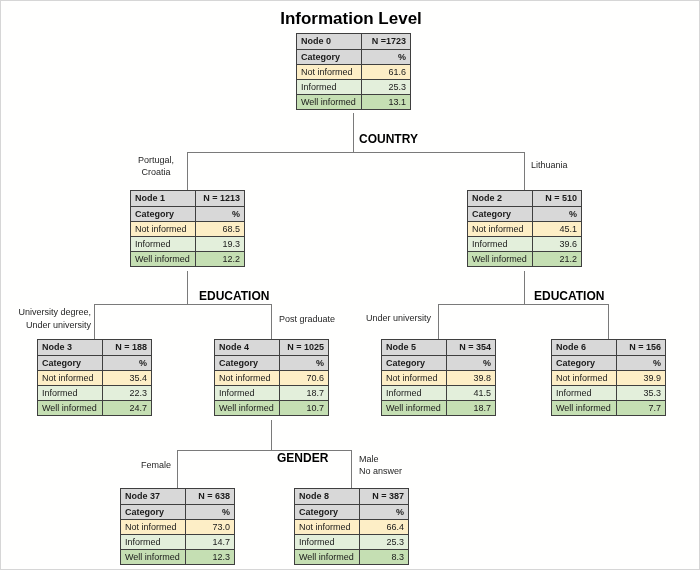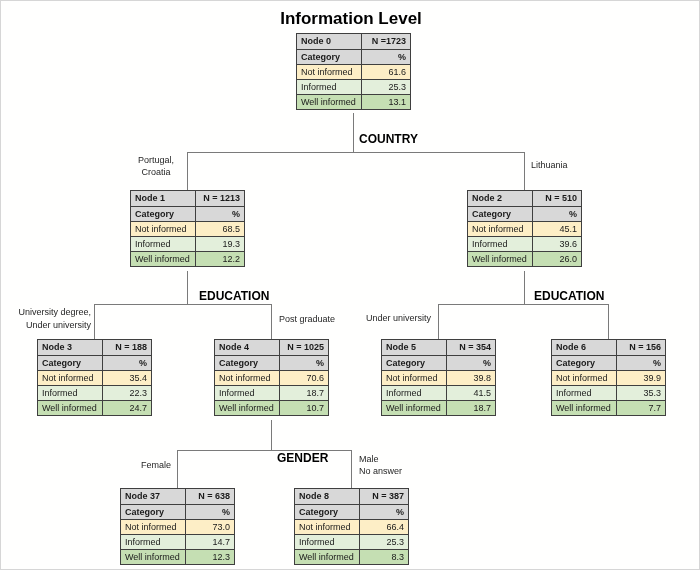--- a/index.html
+++ b/index.html
@@ -80,21 +80,21 @@
   <div class="ntable" style="left:466px;top:189px">
     <div class="c hd nm">Node 2</div>
     <div class="c hd vl">N = 510</div>
     <div class="c hd nm">Category</div>
     <div class="c hd vl">%</div>
     <div class="c r1 nm">Not informed</div>
     <div class="c r1 vl">45.1</div>
     <div class="c r2 nm">Informed</div>
     <div class="c r2 vl">39.6</div>
     <div class="c r3 nm">Well informed</div>
-    <div class="c r3 vl">26.0</div>
+    <div class="c r3 vl">21.2</div>
   </div>
 
   <div class="ntable" style="left:36px;top:338px">
     <div class="c hd nm">Node 3</div>
     <div class="c hd vl">N = 188</div>
     <div class="c hd nm">Category</div>
     <div class="c hd vl">%</div>
     <div class="c r1 nm">Not informed</div>
     <div class="c r1 vl">35.4</div>
     <div class="c r2 nm">Informed</div>

